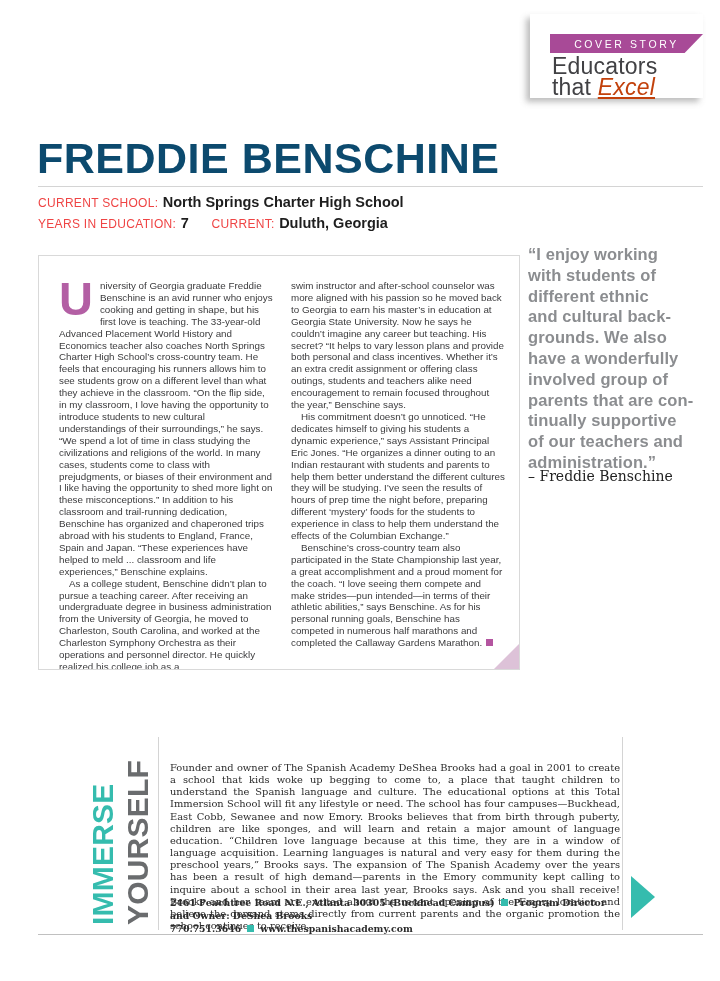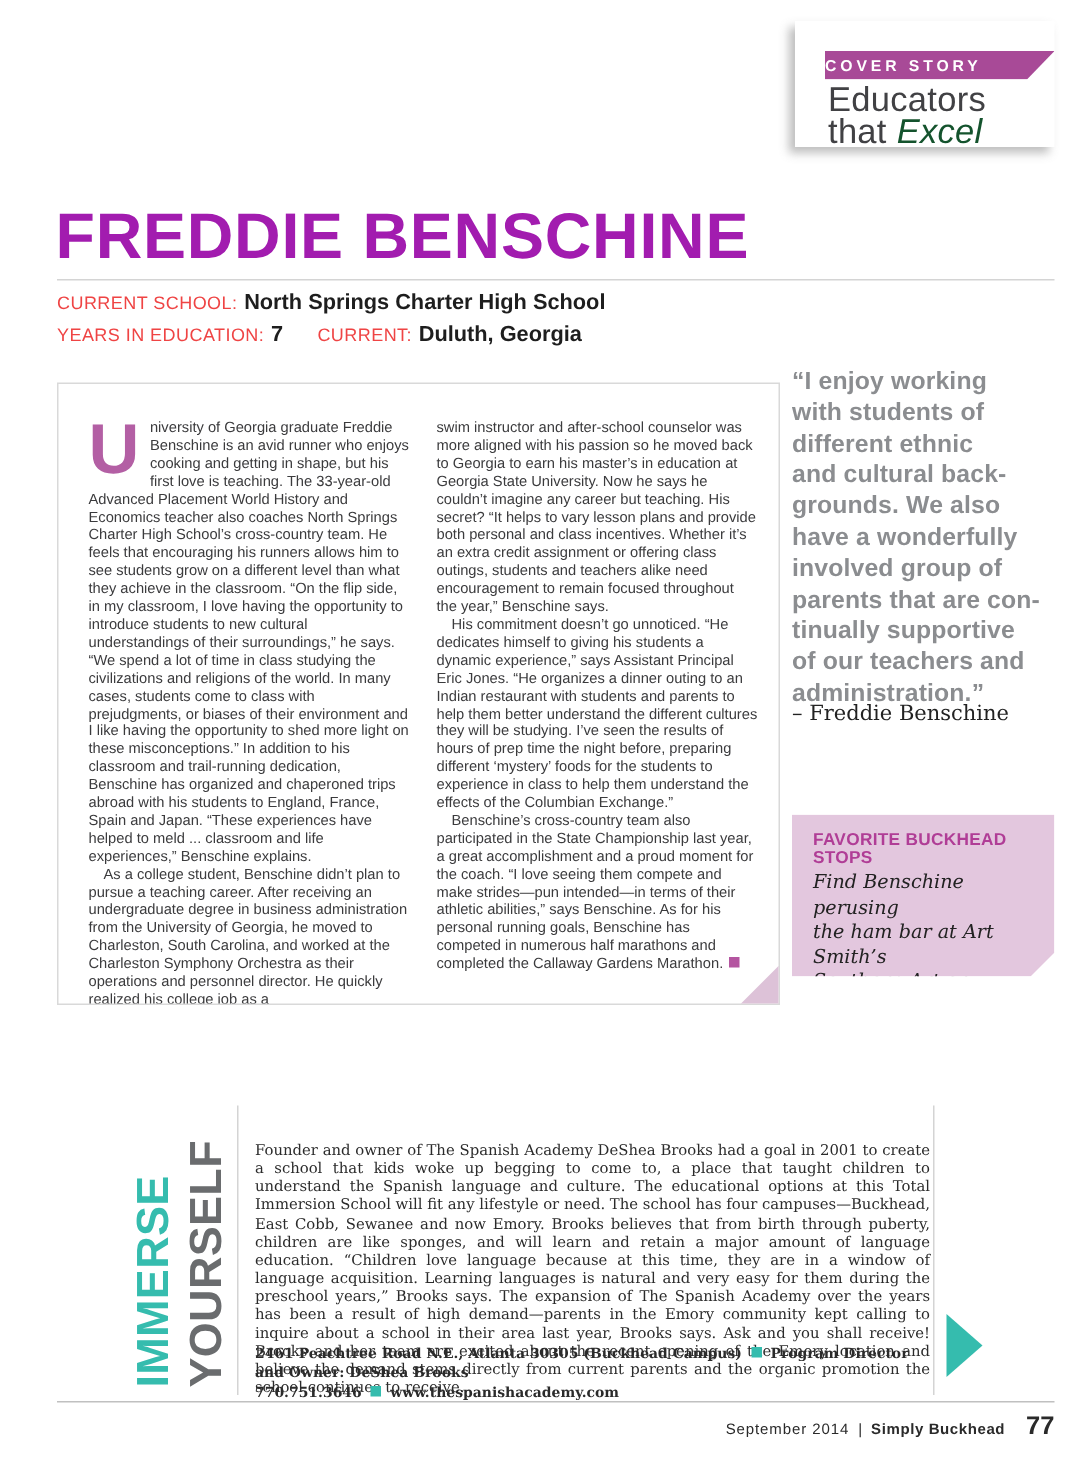--- a/index.html
+++ b/index.html
@@ -5,29 +5,29 @@
   * { margin:0; padding:0; box-sizing:border-box; }
   html,body { background:#fff; }
   body { font-family:"Liberation Sans", sans-serif; }
   .page { position:relative; width:720px; height:981px; background:#ffffff; overflow:hidden; }
 
   
   .badge-card { position:absolute; left:530px; top:14px; width:173px; height:84px; background:#fff;
                 box-shadow:-4px 4px 6px rgba(110,110,110,0.45); }
   .badge-ribbon { position:absolute; left:20px; top:20px; right:0; height:19px; background:#a84a97;
                   clip-path:polygon(0 0,100% 0,88% 100%,0 100%);
-                  color:#fff; font-size:10.5px; font-weight:bold; letter-spacing:2.6px;
-                  display:flex; align-items:center; justify-content:flex-start; padding-right:14%; }
+                  color:#fff; font-size:10.5px; font-weight:normal; letter-spacing:2.6px;
+                  display:flex; align-items:center; justify-content:flex-end; padding-right:14%; }
   .badge-lines { position:absolute; left:22px; top:42px; font-size:23px; line-height:21px; color:#414144;
                  letter-spacing:0.2px; }
-  .badge-excel { color:#14532d; font-style:italic; }
+  .badge-excel { color:#c2410c; font-style:italic;text-decoration:underline; }
 
   
   .page-title { position:absolute; left:37px; top:134px; font-size:43px; font-weight:bold;
-                color:#a21caf; letter-spacing:0.5px; }
+                color:#0c4a6e; letter-spacing:0.5px; }
   .title-rule { position:absolute; left:38px; top:186px; width:665px; height:1px; background:#d4d4d4; }
   .meta-line { position:absolute; left:38px; white-space:nowrap; }
   .meta-line-1 { top:193px; }
   .meta-line-2 { top:214px; }
   .meta-label { font-size:12px; color:#ef4444; letter-spacing:0.3px; }
   .meta-value { font-size:14.5px; color:#1e1e1e;font-weight:bold; }
   .meta-gap { display:inline-block; width:14px; }
 
   
   .article-box { position:absolute; left:38px; top:255px; width:482px; height:415px;
@@ -134,43 +134,29 @@
 and cultural back-
 grounds. We also
 have a wonderfully
 involved group of
 parents that are con-
 tinually supportive
 of our teachers and
 administration.”</div>
   <div class="pull-quote-attr">– Freddie Benschine</div>
 
-  <div class="fav-box">
-    <div class="fav-heading">FAVORITE BUCKHEAD STOPS</div>
-    <div class="fav-body">Find Benschine perusing
-the ham bar at Art Smith’s
-Southern Art or enjoying
-Sandy Springs’ authentic
-El Taco Veloz</div>
-  </div>
 
   <div class="vertical-label">
     <span class="vl-immerse">IMMERSE</span>
     <span class="vl-yourself">YOURSELF</span>
   </div>
   <div class="v-rule-left"></div>
   <div class="v-rule-right"></div>
   <div class="sa-body">Founder and owner of The Spanish Academy DeShea Brooks had a goal in 2001 to create a school that kids woke up begging to come to, a place that taught children to understand the Spanish language and culture. The educational options at this Total Immersion School will fit any lifestyle or need. The school has four campuses—Buckhead, East Cobb, Sewanee and now Emory. Brooks believes that from birth through puberty, children are like sponges, and will learn and retain a major amount of language education. “Children love language because at this time, they are in a window of language acquisition. Learning languages is natural and very easy for them during the preschool years,” Brooks says. The expansion of The Spanish Academy over the years has been a result of high demand—parents in the Emory community kept calling to inquire about a school in their area last year, Brooks says. Ask and you shall receive! Brooks and her team are excited about the recent opening of the Emory location and believe the demand stems directly from current parents and the organic promotion the school continues to receive.</div>
   <div class="sa-contact">
     <span>2461 Peachtree Road N.E., Atlanta 30305 (Buckhead Campus)</span><span class="sq"></span><span>Program Director and Owner: DeShea Brooks</span><br>
     <span>770.751.3646</span><span class="sq"></span><span>www.thespanishacademy.com</span>
   </div>
   <div class="next-arrow"></div>
 
   <div class="footer-rule"></div>
-  <div class="footer">
-    <span class="footer-issue">September 2014</span>
-    <span class="footer-sep">|</span>
-    <span class="footer-mag">Simply Buckhead</span>
-    <span class="footer-page">77</span>
-  </div>
 
 </div>
 
 </body></html>

